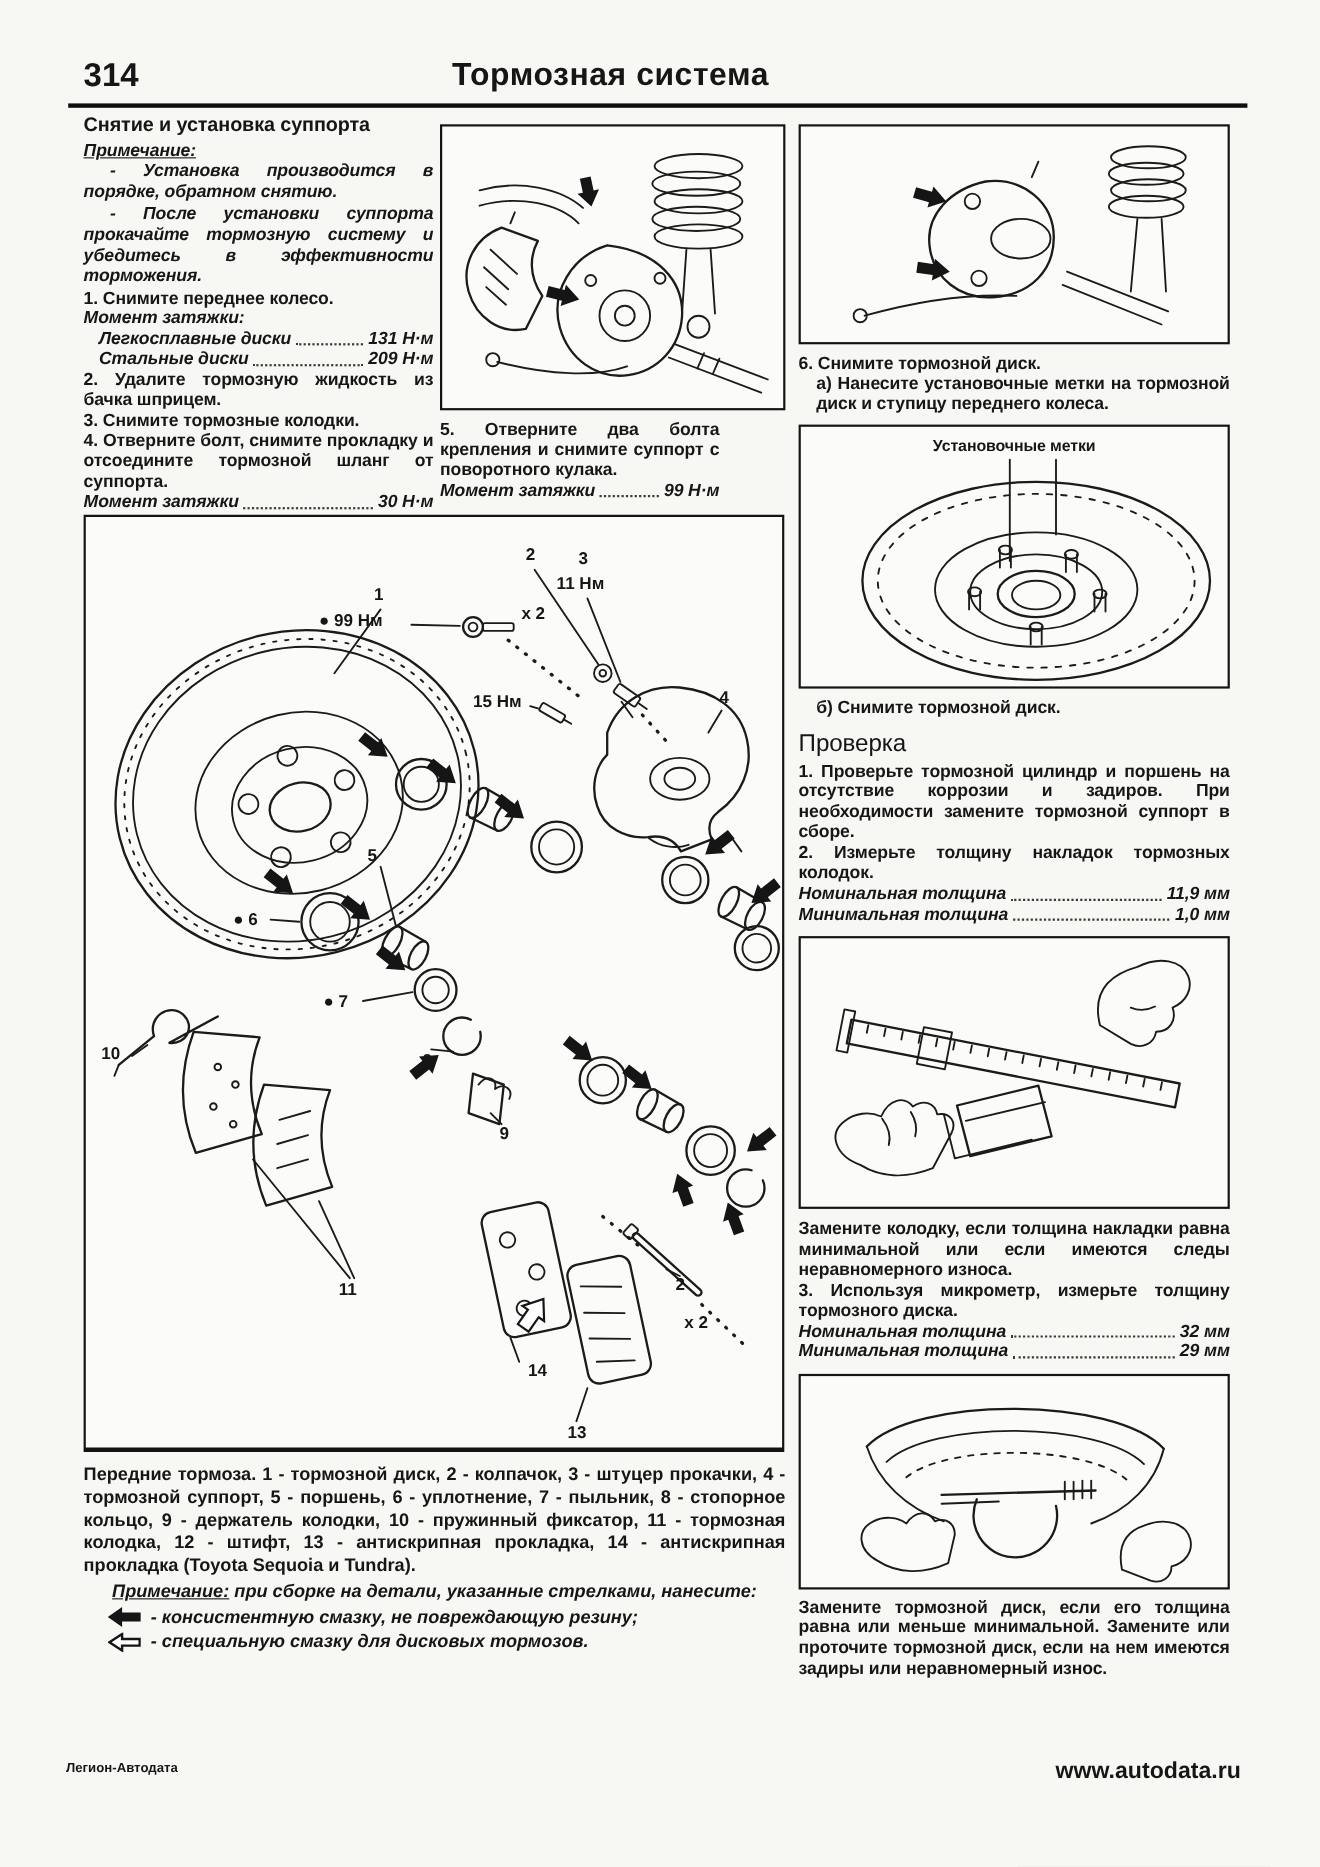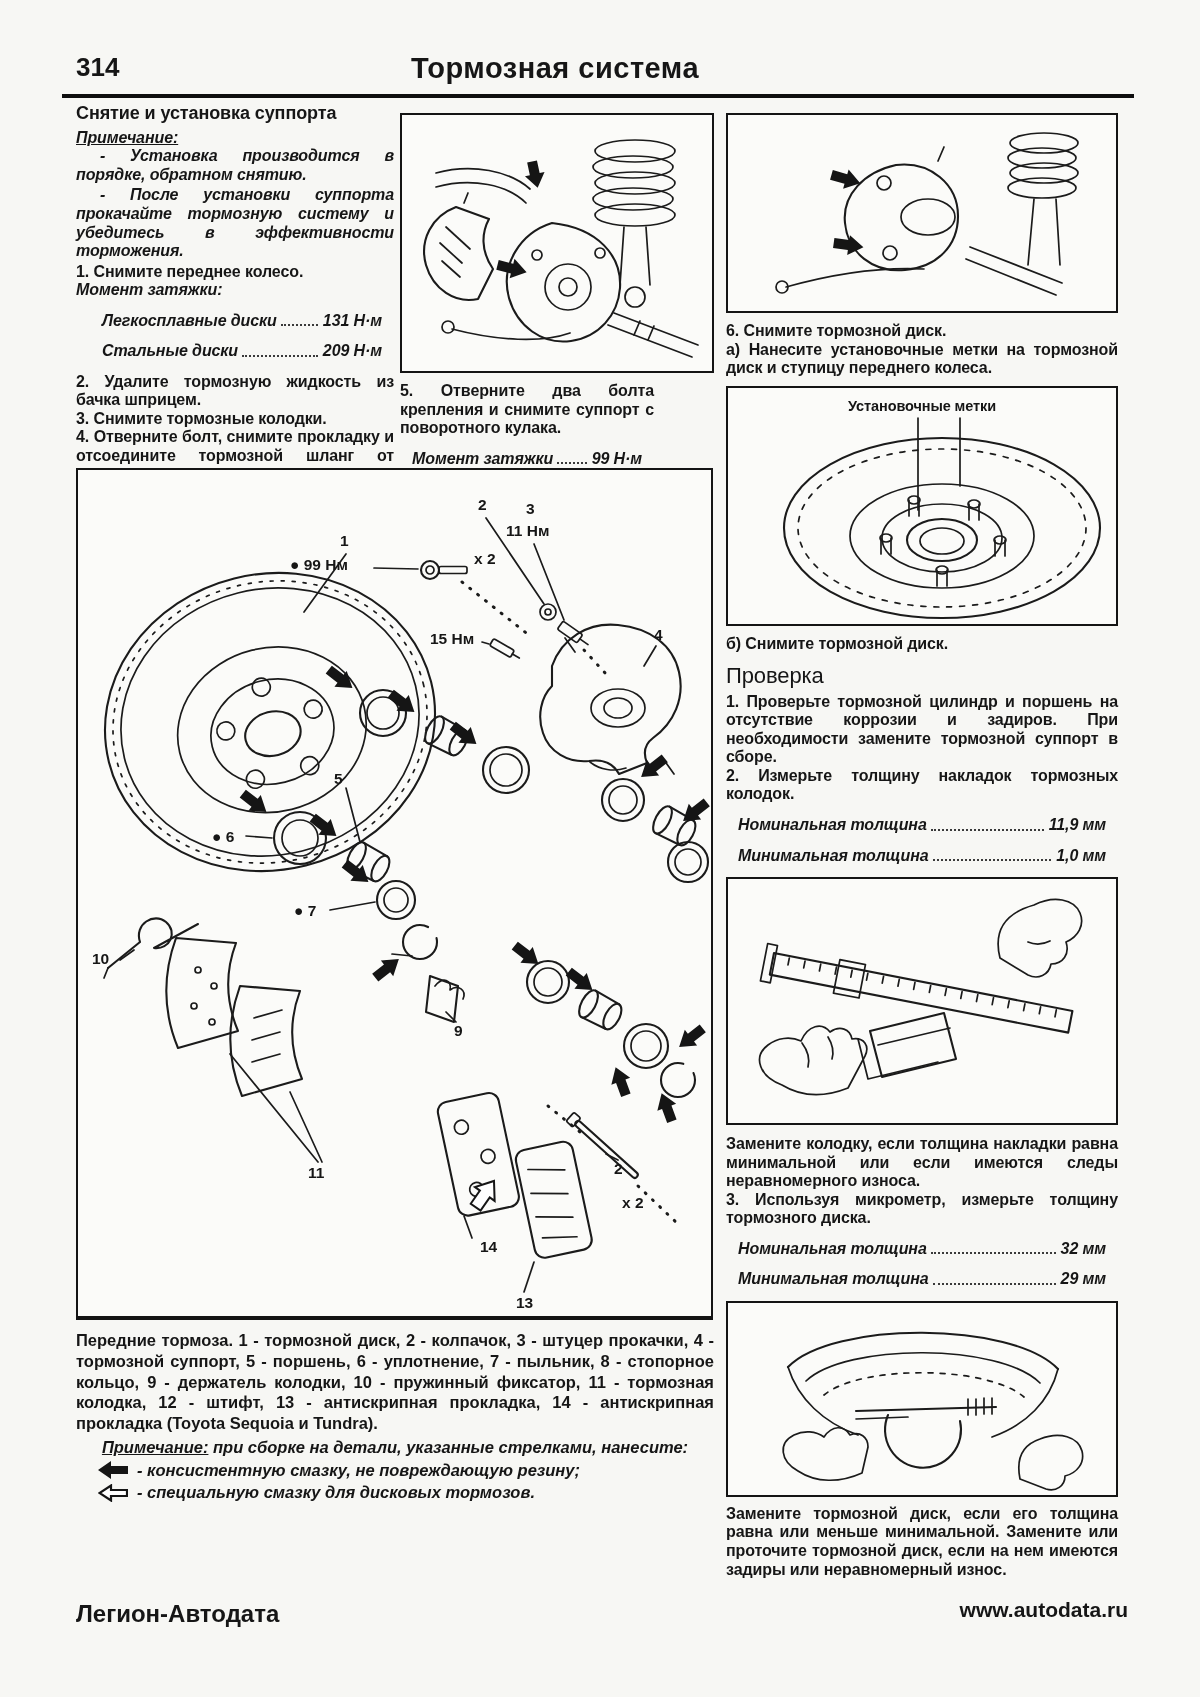--- a/index.html
+++ b/index.html
@@ -2,63 +2,63 @@
 <html><head>
 <meta charset="utf-8">
 <style>
   html,body{margin:0;padding:0;background:#e8e8e6;}
   .page{
     position:relative;width:1200px;height:1697px;margin:0 auto;
     background:#f7f7f4;color:#161616;
     font-family:"Liberation Sans","DejaVu Sans",sans-serif;
     overflow:hidden;
   }
-  .hdr-num{position:absolute;left:76px;top:52px;font-size:26px;font-weight:bold;}
+  .hdr-num{position:absolute;left:76px;top:52px;font-size:30px;font-weight:bold;}
   .hdr-title{position:absolute;left:75px;top:52px;width:960px;text-align:center;font-size:29px;font-weight:bold;letter-spacing:.5px;}
   .hdr-rule{position:absolute;left:62px;top:94px;width:1072px;height:4px;background:#0e0e0e;}
 
   .col{position:absolute;font-size:16px;line-height:1.16;font-weight:bold;letter-spacing:-.1px;}
   .col-left{left:76px;top:104px;width:318px;}
   .col-mid{left:400px;top:113px;width:254px;}
   .col-right{left:726px;top:113px;width:392px;}
 
   .sec-title{font-size:18px;font-weight:bold;margin:0 0 5px 0;line-height:1.1;}
   .note-head{font-style:italic;text-decoration:underline;margin:0;}
   .note-item{font-style:italic;text-indent:24px;text-align:justify;margin:0 0 2px 0;}
   .step{margin:0;text-align:justify;}
   .torq-head{font-style:italic;margin:0;}
-  .spec{display:flex;font-style:italic;margin:12px;align-items:flex-end;}
+  .spec{display:flex;font-style:italic;margin:0;align-items:flex-end;}
   .spec.ind{padding-left:14px;}
   .spec .lead{flex:1;border-bottom:2px dotted #3a3a3a;margin:0 5px 4px 4px;min-width:12px;}
   .spec .val{white-space:nowrap;}
 
   .frame{border:2px solid #141414;background:#fbfbf9;box-sizing:border-box;}
   .frame svg{display:block;}
 
   .mid-frame{width:314px;height:260px;margin-bottom:9px;}
   .r-frame1{width:392px;height:200px;margin-bottom:9px;}
   .r-frame2{width:392px;height:240px;margin:8px 0 9px 0;position:relative;padding-left:20px;}
   .r-frame3{width:392px;height:248px;margin:10px 0 10px 0;}
   .r-frame4{width:392px;height:196px;margin:10px 0 8px 0;}
   .disc-lbl{position:absolute;left:0;top:10px;width:100%;text-align:center;font-size:14.5px;font-weight:bold;}
 
   .check-title{font-size:22px;font-weight:normal;margin:10px 0 4px 0;}
-  .sub{margin-left:0;}
+  .sub{margin-left:16px;}
 
   .diagram{position:absolute;left:76px;top:468px;width:637px;height:852px;border:2px solid #141414;border-bottom-width:4px;background:#fbfbf9;box-sizing:border-box;}
   .dlabel{position:absolute;font-size:15.5px;font-weight:bold;white-space:nowrap;}
 
   .caption-block{position:absolute;left:76px;top:1330px;width:638px;font-size:16.5px;font-weight:bold;line-height:1.26;}
   .caption-text{margin:0 0 3px 0;text-align:justify;}
   .cap-note{font-style:italic;margin:0 0 2px 0;text-align:center;}
   .cap-note .nh{text-decoration:underline;}
   .legend-row{display:flex;align-items:center;font-style:italic;margin:2px 0 0 22px;}
   .legend-row svg{margin-right:9px;flex:0 0 auto;}
 
-  .footer-left{position:absolute;left:76px;top:1600px;font-size:24px;font-weight:bold;}
+  .footer-left{position:absolute;left:60px;top:1600px;font-size:12px;font-weight:bold;}
   .footer-right{position:absolute;right:72px;top:1598px;font-size:21px;font-weight:bold;}
 
   svg .ln{stroke:#1b1b1b;fill:none;stroke-width:1.7;stroke-linecap:round;stroke-linejoin:round;}
   svg .ln2{stroke:#1b1b1b;fill:none;stroke-width:2.1;stroke-linecap:round;stroke-linejoin:round;}
   svg .fill{fill:#151515;stroke:none;}
   svg .dot{stroke:#1b1b1b;stroke-width:3;stroke-linecap:round;fill:none;}
 </style>
 </head>
 <body>
 

